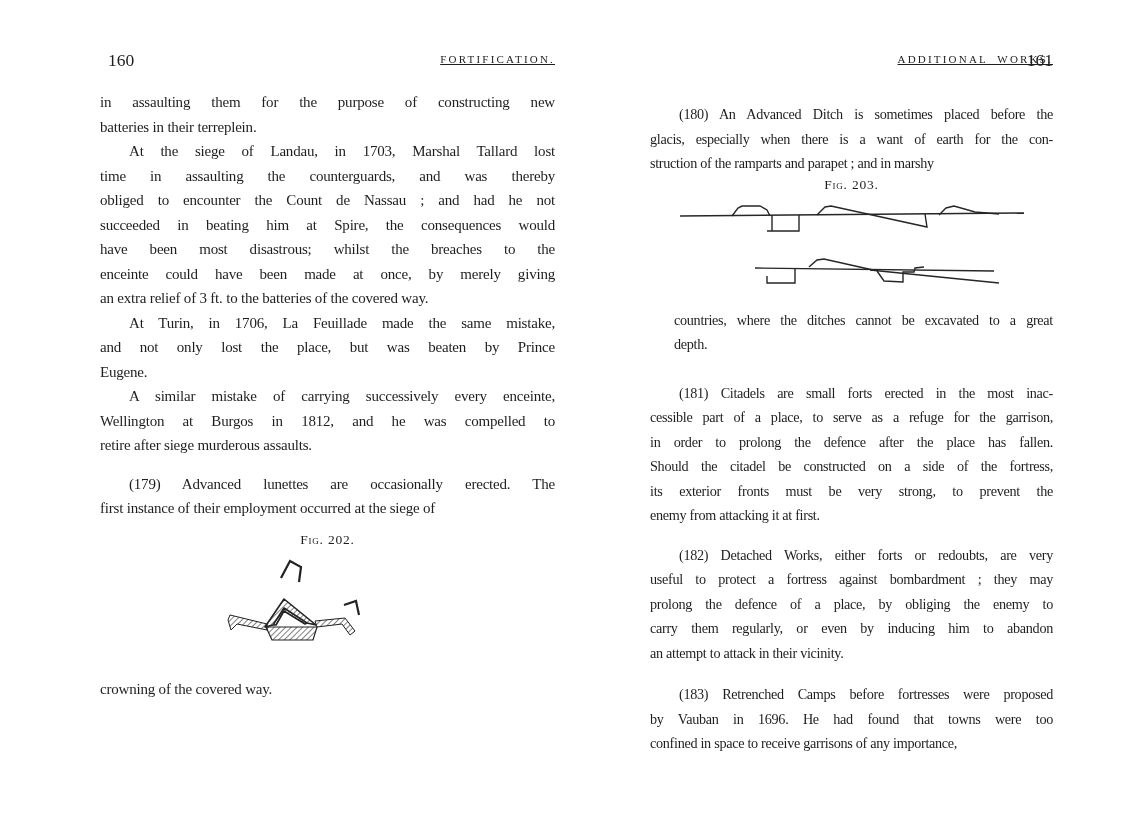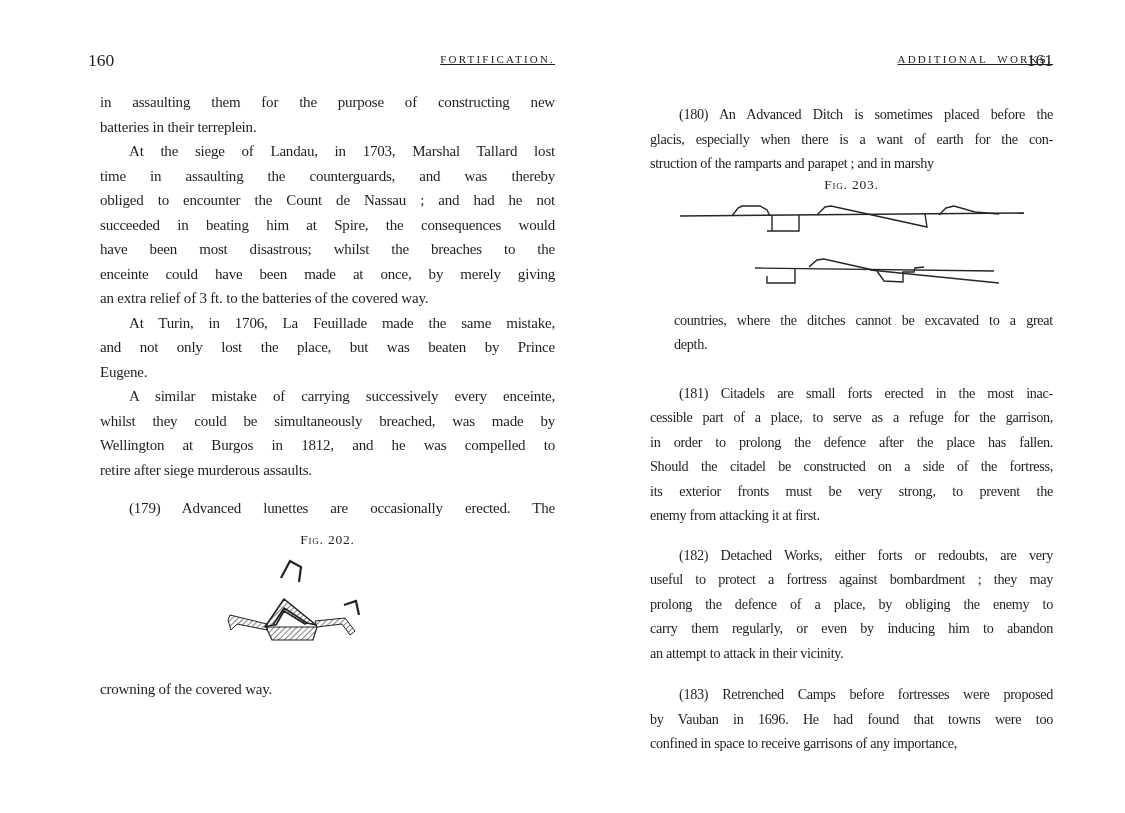--- a/index.html
+++ b/index.html
@@ -19,21 +19,21 @@
   .page-header { position: absolute; left: 0; right: 0; height: 24px; }
   .page.left  .page-header { top: 50px; }
   .page.right .page-header { top: 50px; }
 
   .running-head {
     display: block; text-align: right;
     font-size: 11px; letter-spacing: 2.2px; word-spacing: 5px;
     padding-top: 3px;
     text-decoration: underline;
   }
-  .page-number { position: absolute; top: 0; font-size: 17.5px; }
+  .page-number { position: absolute; top: 0; font-size: 17.5px; margin-left: 20px; }
   .page-number.pn-left  { left: 0; }
   .page-number.pn-right { right: 0; }
 
   .page-body { position: absolute; left: 0; right: 0; }
   .page.left  .page-body { top: 90px; font-size: 15px;  letter-spacing: -0.2px; margin-left: 12px; }
   .page.right .page-body { top: 102px; font-size: 14.2px; letter-spacing: -0.3px; }
 
   .para { margin: 0; }
   .line {
     line-height: 24.5px; height: 24.5px;
@@ -78,26 +78,26 @@
           <div class="line"><span>enceinte could have been made at once, by merely giving</span></div>
           <div class="line last"><span>an extra relief of 3 ft. to the batteries of the covered way.</span></div>
         </div>
         <div class="para">
           <div class="line indent"><span>At Turin, in 1706, La Feuillade made the same mistake,</span></div>
           <div class="line"><span>and not only lost the place, but was beaten by Prince</span></div>
           <div class="line last"><span>Eugene.</span></div>
         </div>
         <div class="para">
           <div class="line indent"><span>A similar mistake of carrying successively every enceinte,</span></div>
-          <div class="line"><span>whilst they could be simultaneously breached, was made by</span></div>
           <div class="line"><span>Wellington at Burgos in 1812, and he was compelled to</span></div>
           <div class="line last"><span>retire after siege murderous assaults.</span></div>
         </div>
         <div class="para" style="margin-top: 14px;">
           <div class="line indent"><span>(179) Advanced lunettes are occasionally erected.  The</span></div>
+          <div class="line last"><span>first instance of their employment occurred at the siege of</span></div>
         </div>
         <div class="fig-caption" style="margin-top: 10px;">Fig. 202.</div>
         <div class="figure fig202-wrap" style="margin-top: 6px;">
     <svg width="150" height="92" viewBox="0 0 150 92">
       <defs>
         <pattern id="hatch202" width="4" height="4" patternUnits="userSpaceOnUse" patternTransform="rotate(45)">
           <line x1="0" y1="0" x2="0" y2="4" stroke="#4a4a4a" stroke-width="1.4"></line>
         </pattern>
       </defs>
 

